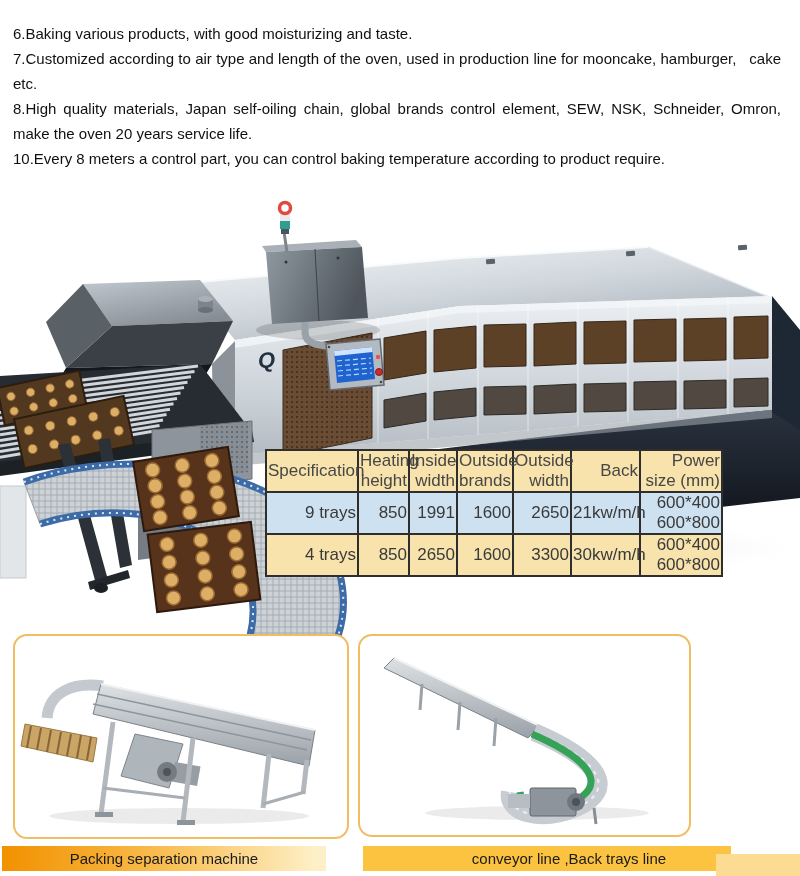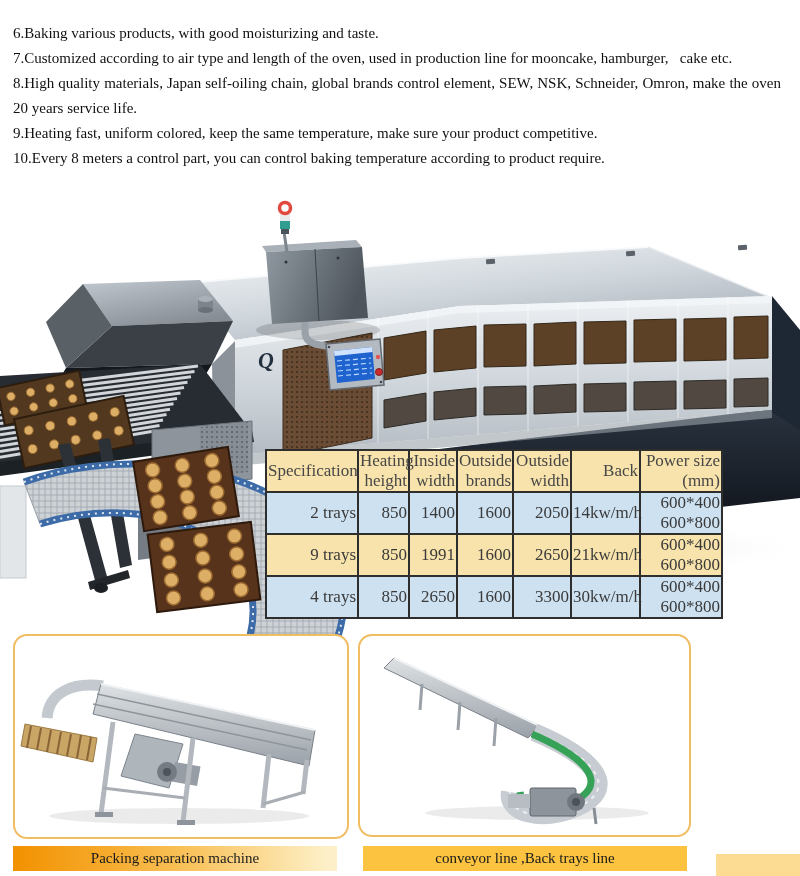--- a/index.html
+++ b/index.html
@@ -1,17 +1,17 @@
 <!DOCTYPE html>
 <html><head>
 <meta charset="utf-8">
 <style>
   html,body{margin:0;padding:0;background:#fff;}
   .page{position:relative;width:800px;height:876px;background:#fff;overflow:hidden;
-        font-family:Liberation Serif, serif;}
+        font-family:Liberation Sans, sans-serif;}
   
   .features{position:absolute;left:13px;top:21px;width:768px;font-size:15px;color:#101010;}
   .features p{margin:0;line-height:25px;text-align:justify;}
   
   .main-photo{position:absolute;left:0;top:200px;width:800px;height:436px;}
   
   .spec-table{position:absolute;left:265px;top:449px;width:456px;border-collapse:collapse;
               table-layout:fixed;font-size:17px;color:#3a3a3a;text-align:right;background:#fff;z-index:5;}
   .spec-table th,.spec-table td{border:2px solid #2e2e2e;padding:0 1px;line-height:1.18;font-weight:400;vertical-align:middle;}
   .spec-table thead th{background:#f7e3ab;height:34px;color:#474747;}
@@ -19,35 +19,34 @@
   .spec-table tbody tr:nth-child(odd) td{background:#cde1f1;}
   .spec-table tbody tr:nth-child(even) td{background:#f7e3ab;}
   
   .photo-box{position:absolute;border:2px solid #f0bd62;border-radius:14px;background:#fff;z-index:6;}
   .box-left{left:13px;top:634px;width:332px;height:201px;}
   .box-right{left:358px;top:634px;width:329px;height:199px;}
   .photo-box svg{position:absolute;left:2px;top:2px;}
   
   .caption{position:absolute;top:846px;height:25px;line-height:25px;text-align:center;
            font-size:15px;color:#1a1a1a;z-index:6;}
-  .caption-packing{left:13px;width:324px;
+  .caption-packing{left:2px;width:324px;
       background:linear-gradient(90deg,#f29100 0%,#f6ab2e 30%,#f9c35d 55%,#fdf0c8 97%);}
-  .caption-conveyor{left:363px;width:324px;background:#fbc340;}
+  .caption-conveyor{left:363px;width:324px;background:#fbc340;padding-left:44px;}
   .corner-strip{position:absolute;left:716px;top:854px;width:84px;height:22px;background:#fbdc92;z-index:6;}
 </style>
 </head>
 <body>
 
 <div class="page">
 
   <section class="features">
     <p>6.Baking various products, with good moisturizing and taste.</p>
     <p>7.Customized according to air type and length of the oven, used in production line for mooncake, hamburger,&nbsp;&nbsp; cake etc.</p>
     <p>8.High quality materials, Japan self-oiling chain, global brands control element, SEW, NSK, Schneider, Omron, make the oven 20 years service life.</p>
-    <p>9.Heating fast, uniform colored, keep the same temperature, make sure your product competitive.</p>
     <p>10.Every 8 meters a control part, you can control baking temperature according to product require.</p>
   </section>
 
   <svg class="main-photo" viewBox="0 200 800 436" xmlns="http://www.w3.org/2000/svg">
     <defs>
       <linearGradient id="roofG" x1="0" y1="0" x2="0.7" y2="1">
         <stop offset="0" stop-color="#f4f6f8"></stop>
           <stop offset="0.55" stop-color="#cfd6dc"></stop>
           <stop offset="1" stop-color="#aab2ba"></stop>
       </linearGradient>
@@ -309,29 +308,20 @@
         <th>Heating height</th>
         <th>Inside width</th>
         <th>Outside brands</th>
         <th>Outside width</th>
         <th>Back</th>
         <th>Power size (mm)</th>
       </tr>
     </thead>
     <tbody>
       <tr>
-        <td>2 trays</td>
-        <td>850</td>
-        <td>1400</td>
-        <td>1600</td>
-        <td>2050</td>
-        <td>14kw/m/h</td>
-        <td>600*400 600*800</td>
-      </tr>
-      <tr>
         <td>9 trays</td>
         <td>850</td>
         <td>1991</td>
         <td>1600</td>
         <td>2650</td>
         <td>21kw/m/h</td>
         <td>600*400 600*800</td>
       </tr>
       <tr>
         <td>4 trays</td>

